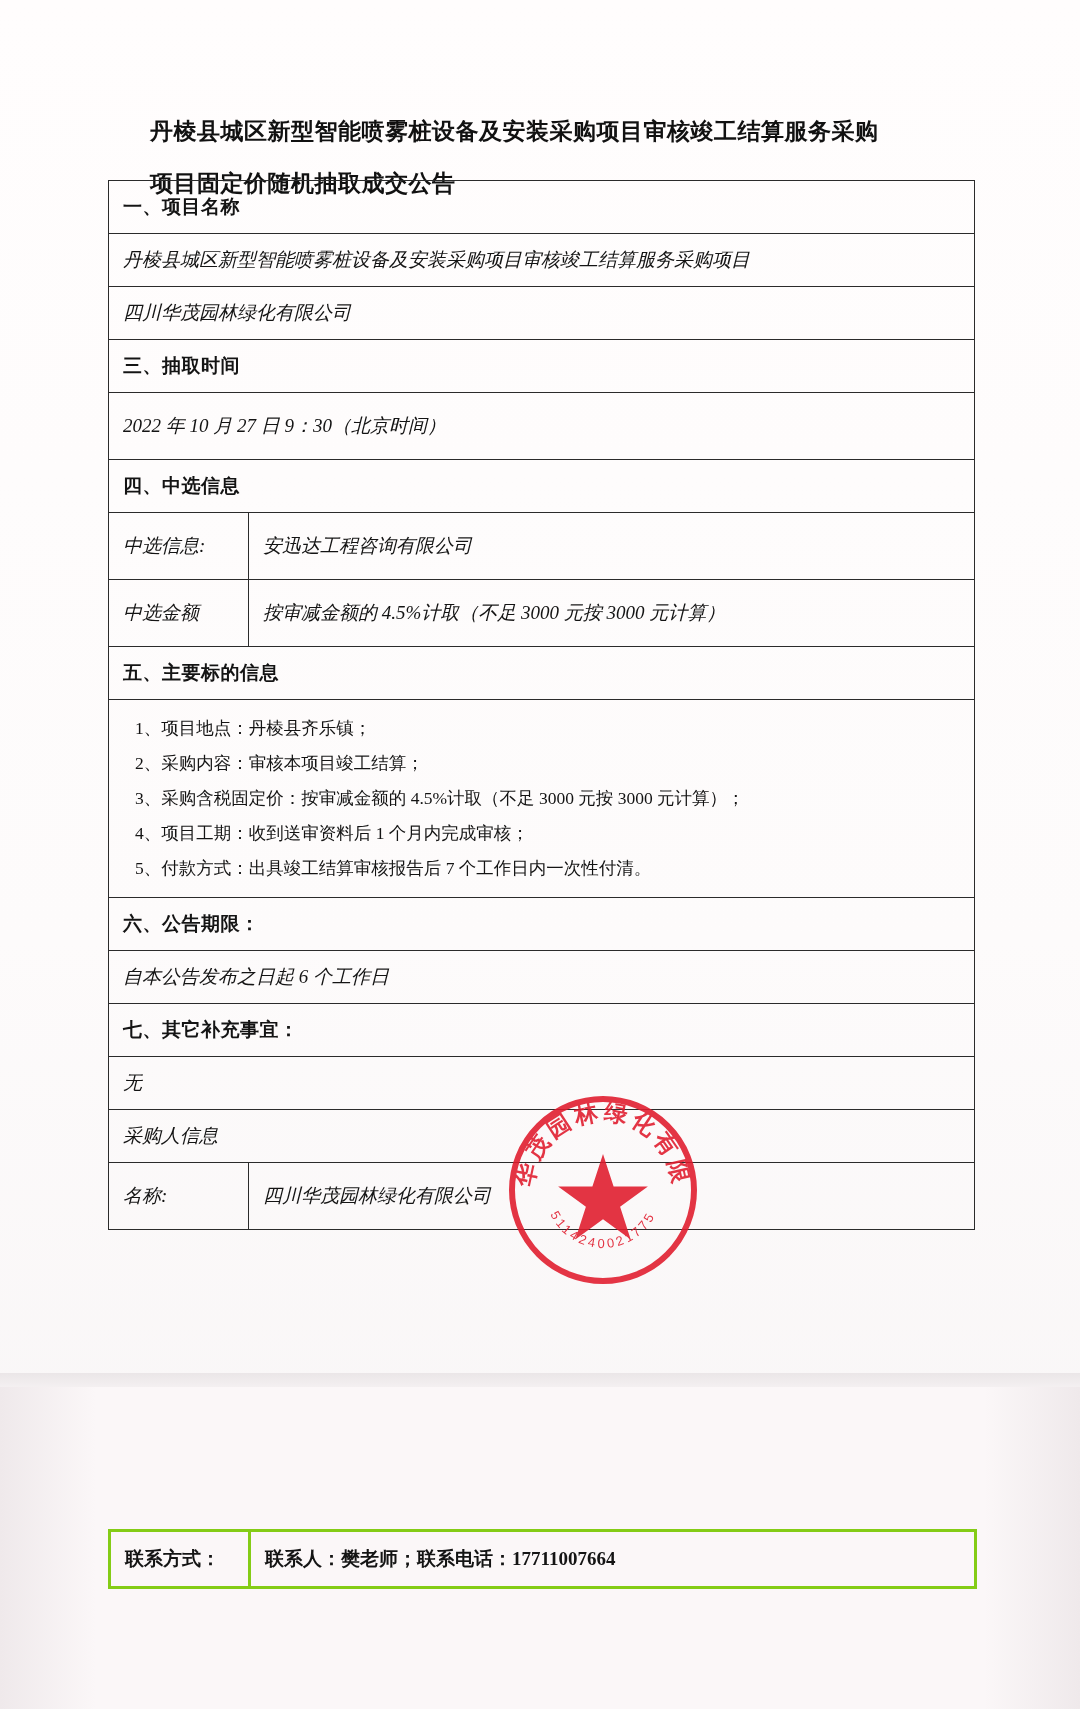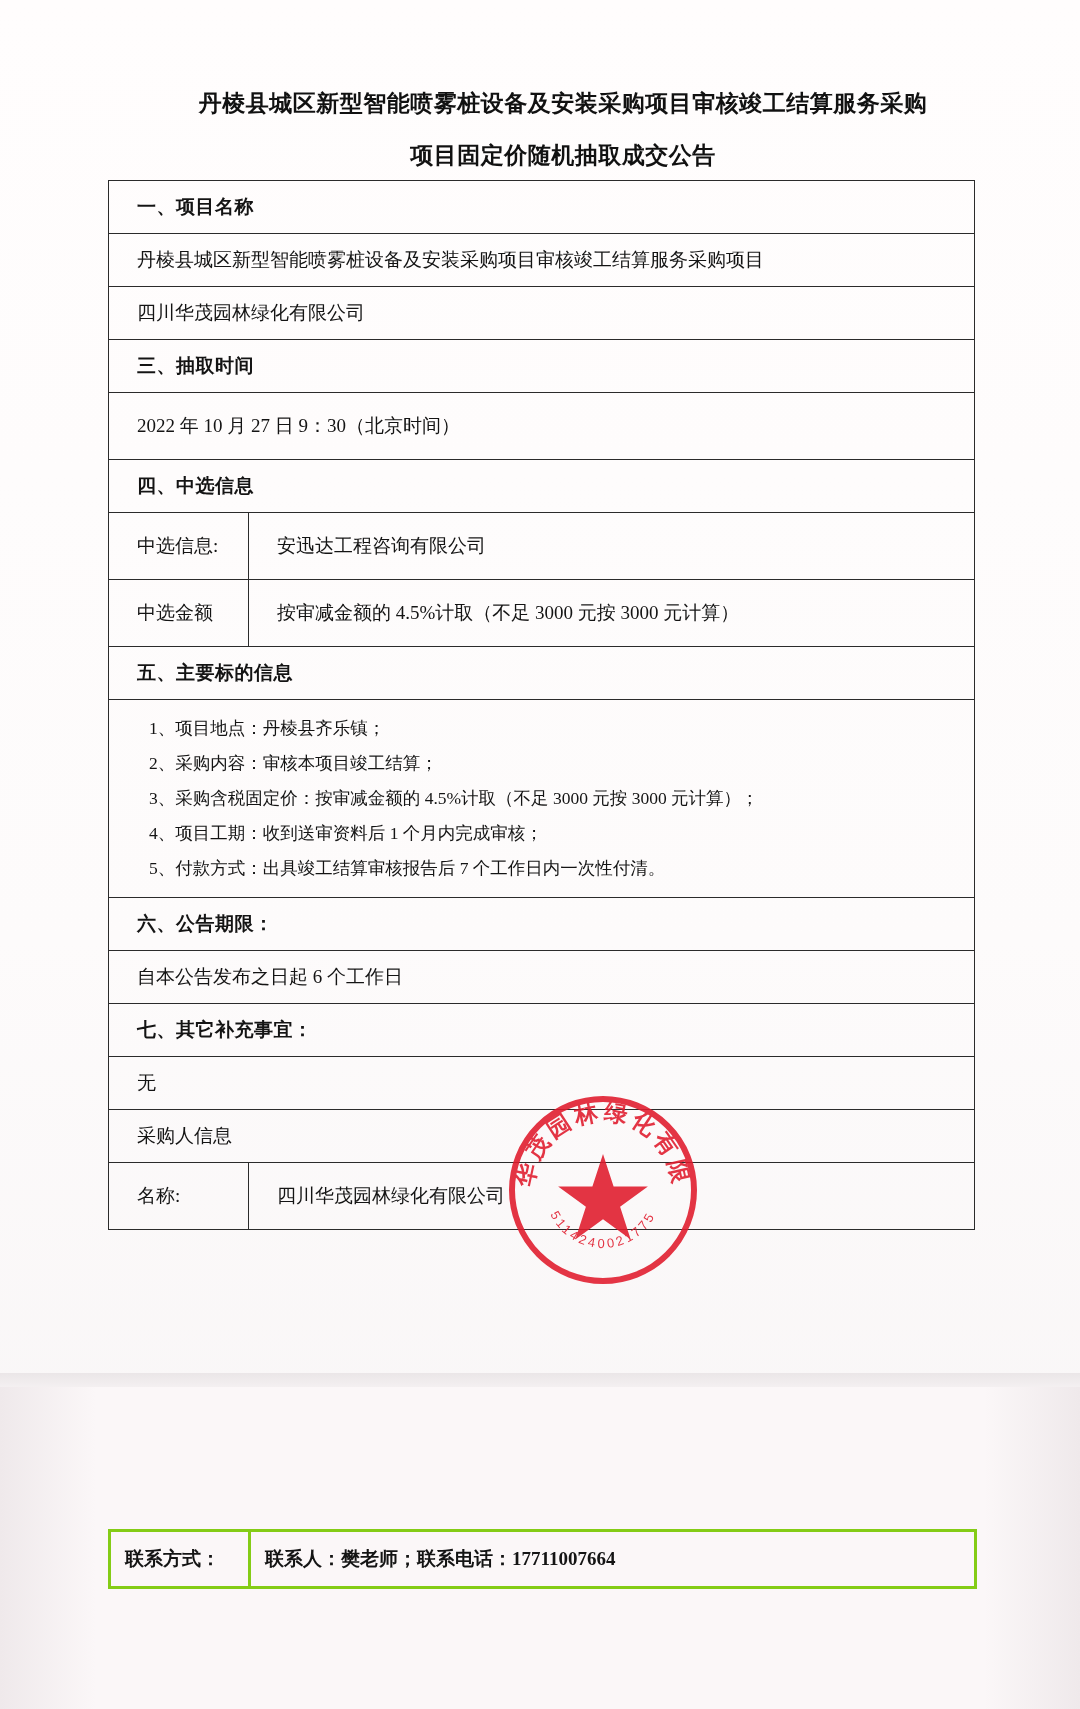--- a/index.html
+++ b/index.html
@@ -28,53 +28,55 @@
     left: 0; top: 0; right: 0; bottom: 0;
     background: linear-gradient(180deg, #fffdfd 0%, #fdfbfb 55%, #f7f4f5 100%);
   }
   .doc {
     position: absolute;
     left: 0; top: 0;
     width: 1080px;
   }
   .title-block {
     padding: 78px 104px 0 150px;
-    text-align: center;
+    text-align: left;
+    margin-top: 28px;
   }
   .title-line {
     font-size: 23px;
     font-weight: bold;
     letter-spacing: 0.5px;
     line-height: 52px;
     color: #111;
     font-family: "Liberation Serif", "DejaVu Serif", serif;
   }
   table.main {
     position: absolute;
     left: 108px;
     top: 180px;
     width: 866px;
     border-collapse: collapse;
     table-layout: fixed;
   }
   table.main td {
     border: 1px solid #2b2b2b;
-    padding: 11px 28px;
+    padding: 11px 14px;
     font-size: 19px;
     line-height: 30px;
     vertical-align: middle;
     color: #141414;
   }
   td.section {
     font-weight: bold;
     font-size: 19.5px;
     letter-spacing: 0.5px;
   }
   td.value {
     font-size: 19px;
+    font-style: italic;
   }
   td.label-cell {
     width: 140px;
   }
   .row-tall td {
     height: 44px;
   }
   .bullets {
     padding: 6px 14px 10px 14px;
   }

